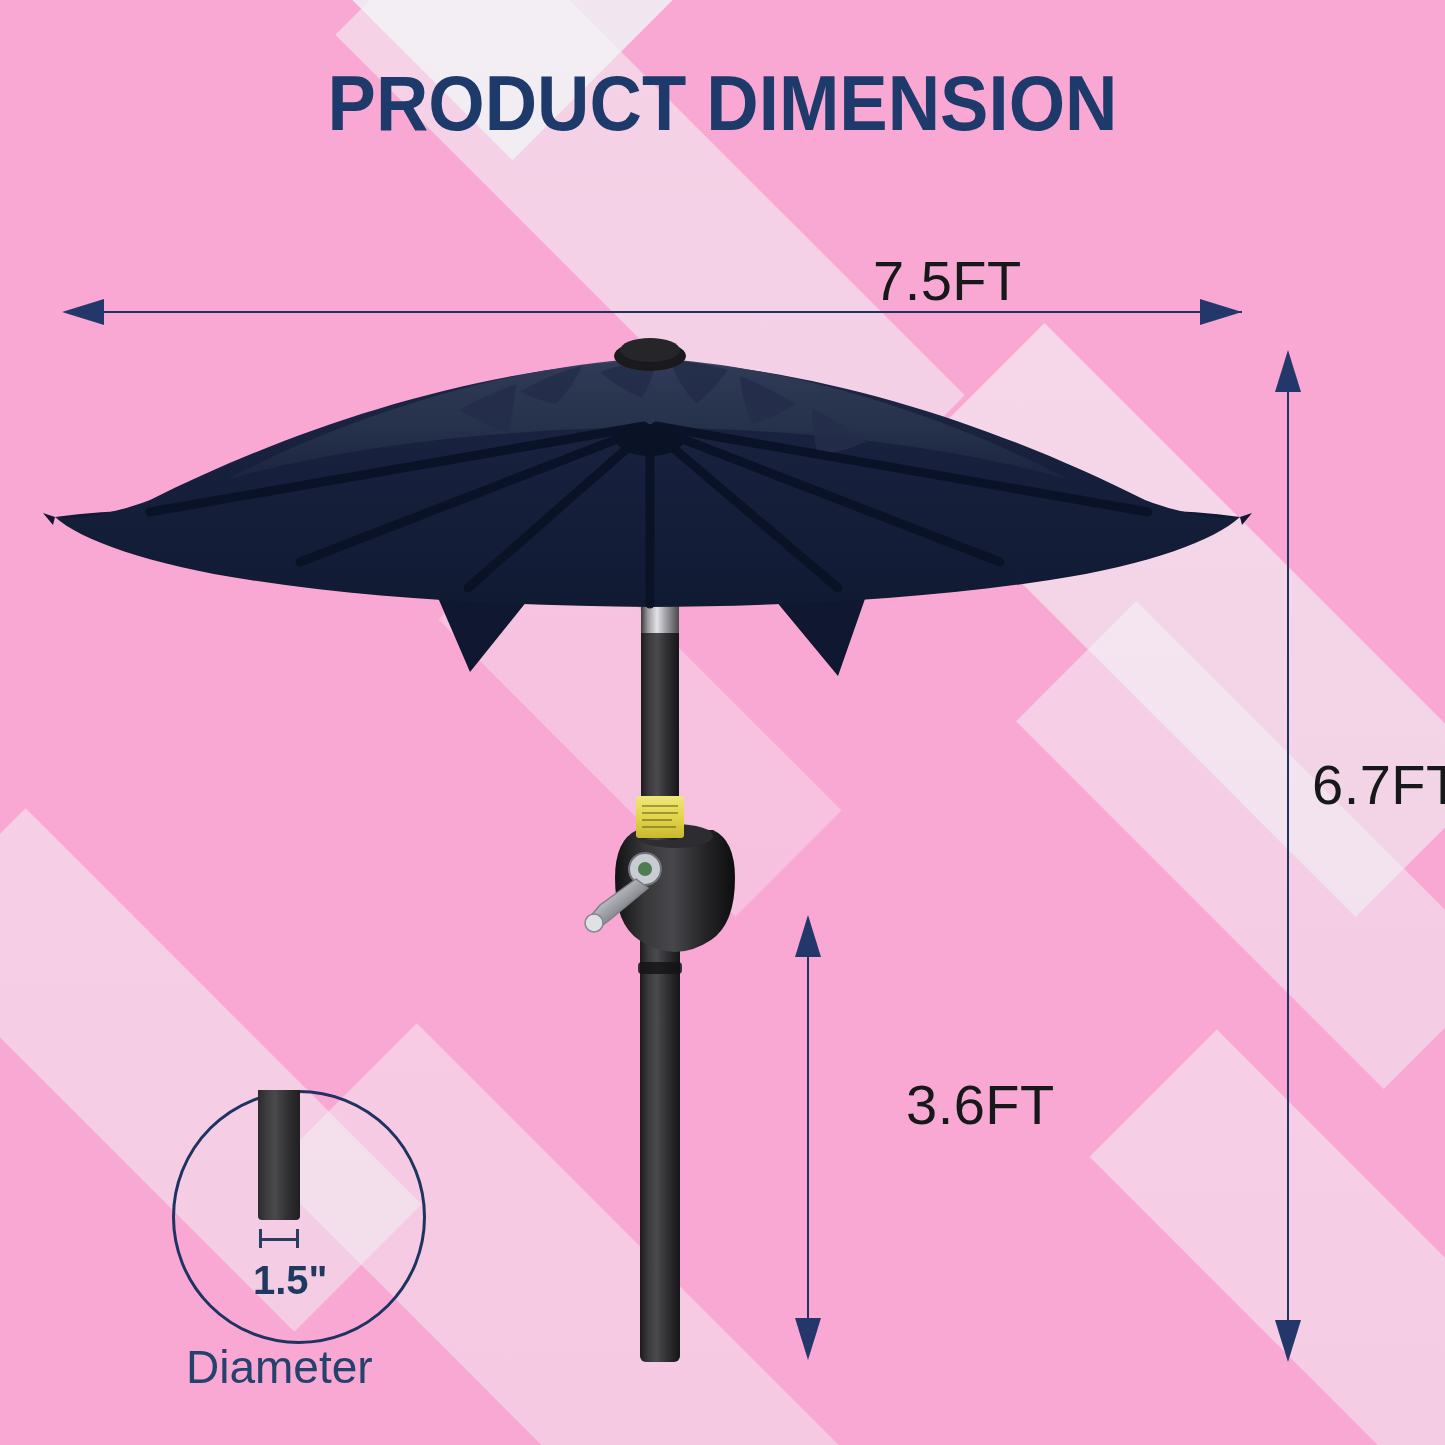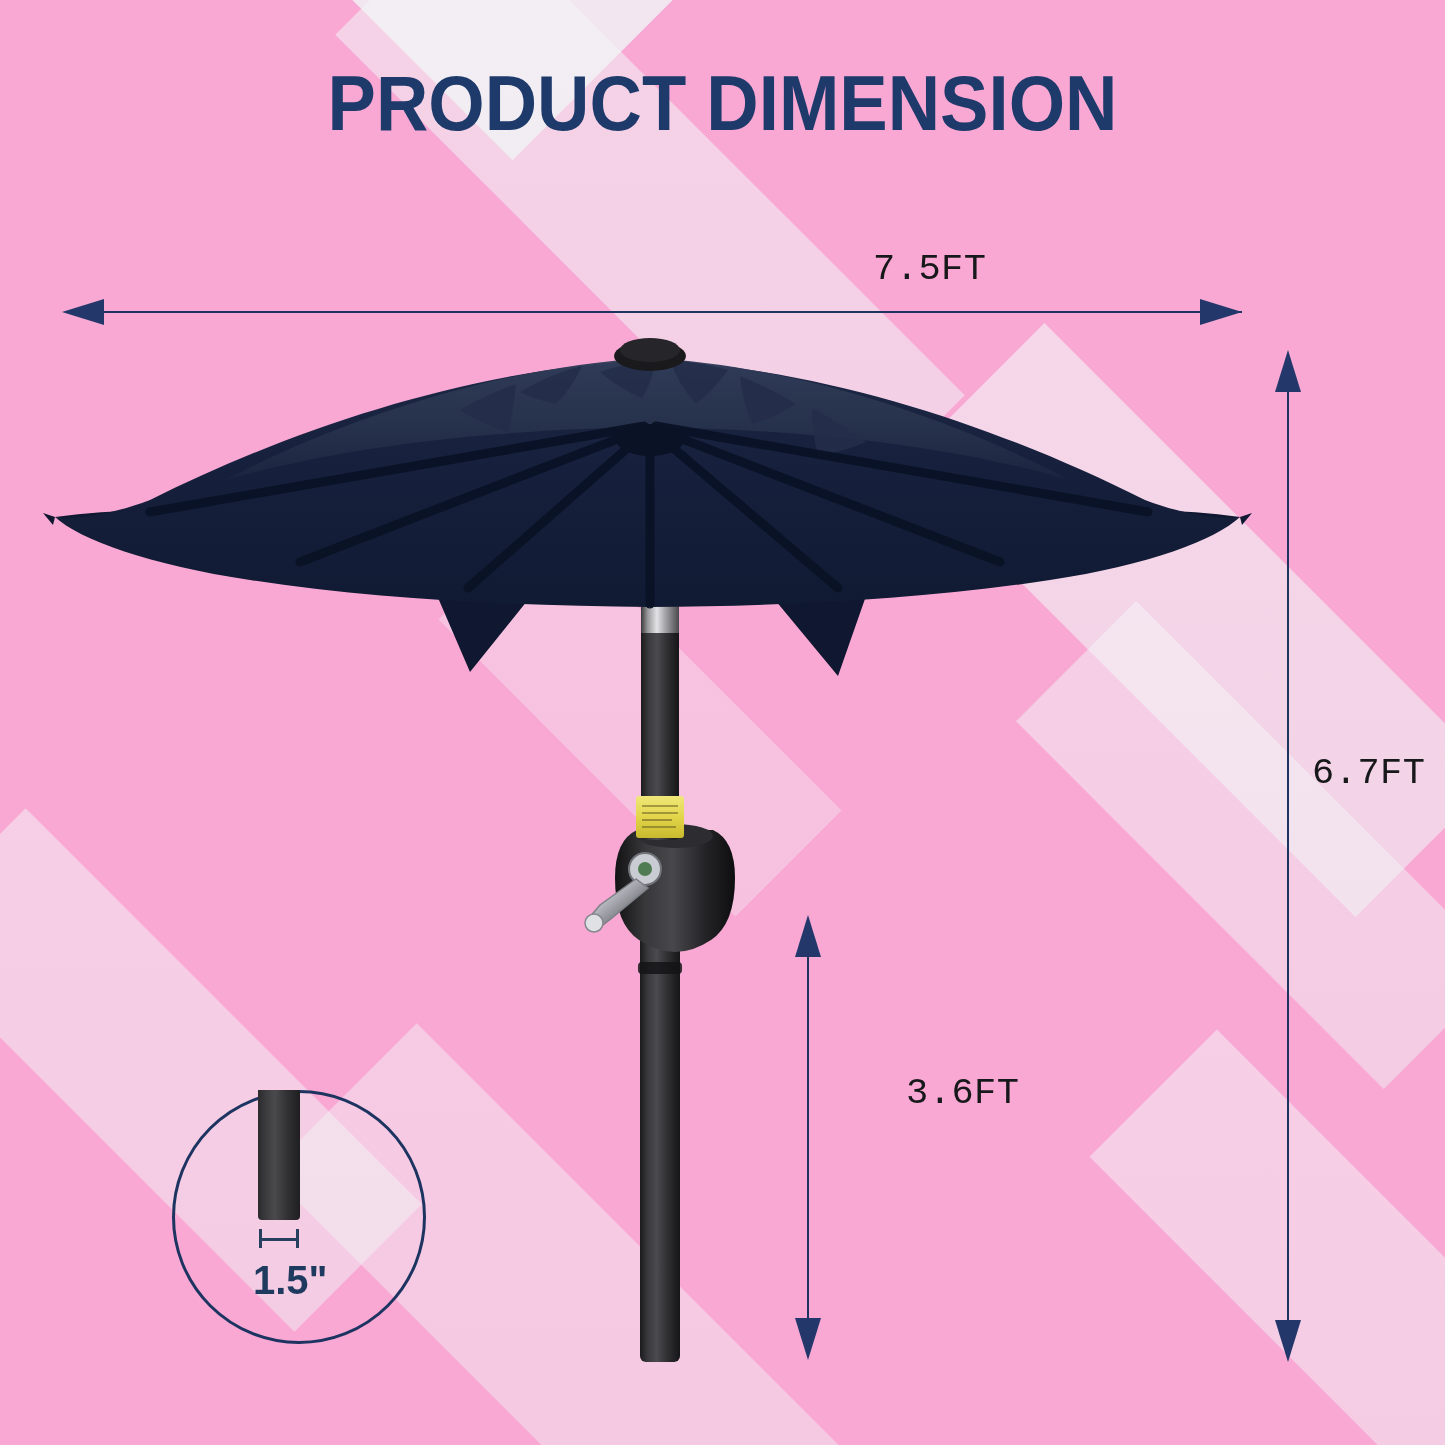--- a/index.html
+++ b/index.html
@@ -38,22 +38,22 @@
   .dimline-v{position:absolute;width:2px;background:#1d3461;}
   .arrow{position:absolute;width:0;height:0;}
   .arrow-left{border-top:13px solid transparent;border-bottom:13px solid transparent;border-right:42px solid #23376b;}
   .arrow-right{border-top:13px solid transparent;border-bottom:13px solid transparent;border-left:42px solid #23376b;}
   .arrow-up{border-left:13px solid transparent;border-right:13px solid transparent;border-bottom:42px solid #23376b;}
   .arrow-down{border-left:13px solid transparent;border-right:13px solid transparent;border-top:42px solid #23376b;}
 
   .dim-label{
     position:absolute;
     color:#17181a;
-    font-size:37px;
-    font-family:Liberation Mono, monospace;
+    font-size:56px;
+    font-family:Liberation Sans, sans-serif;
     letter-spacing:.5px;
     white-space:nowrap;
   }
 
   
   .umbrella{position:absolute;left:0;top:0;width:1445px;height:1445px;pointer-events:none;}
 
   
   .dia-circle{
     position:absolute;
@@ -242,14 +242,15 @@
     <path d="M55 517 l-12 -4 l10 12 z" fill="#0f1830"></path>
     <path d="M1240 517 l12 -4 l-10 12 z" fill="#0f1830"></path>
   </svg>
 
   <div class="dia-circle" style="left:172px;top:1090px;width:248px;height:248px;"></div>
   <div class="dia-pole" style="left:258px;top:1090px;width:42px;height:130px;"></div>
   <div class="dia-bar" style="left:259px;top:1238px;width:40px;"></div>
   <div class="dia-tick" style="left:259px;top:1229px;height:19px;"></div>
   <div class="dia-tick" style="left:296px;top:1229px;height:19px;"></div>
   <div class="dia-value" style="left:253px;top:1258px;">1.5"</div>
+  <div class="dia-caption" style="left:186px;top:1340px;">Diameter</div>
 
 </div>
 
 </body></html>

